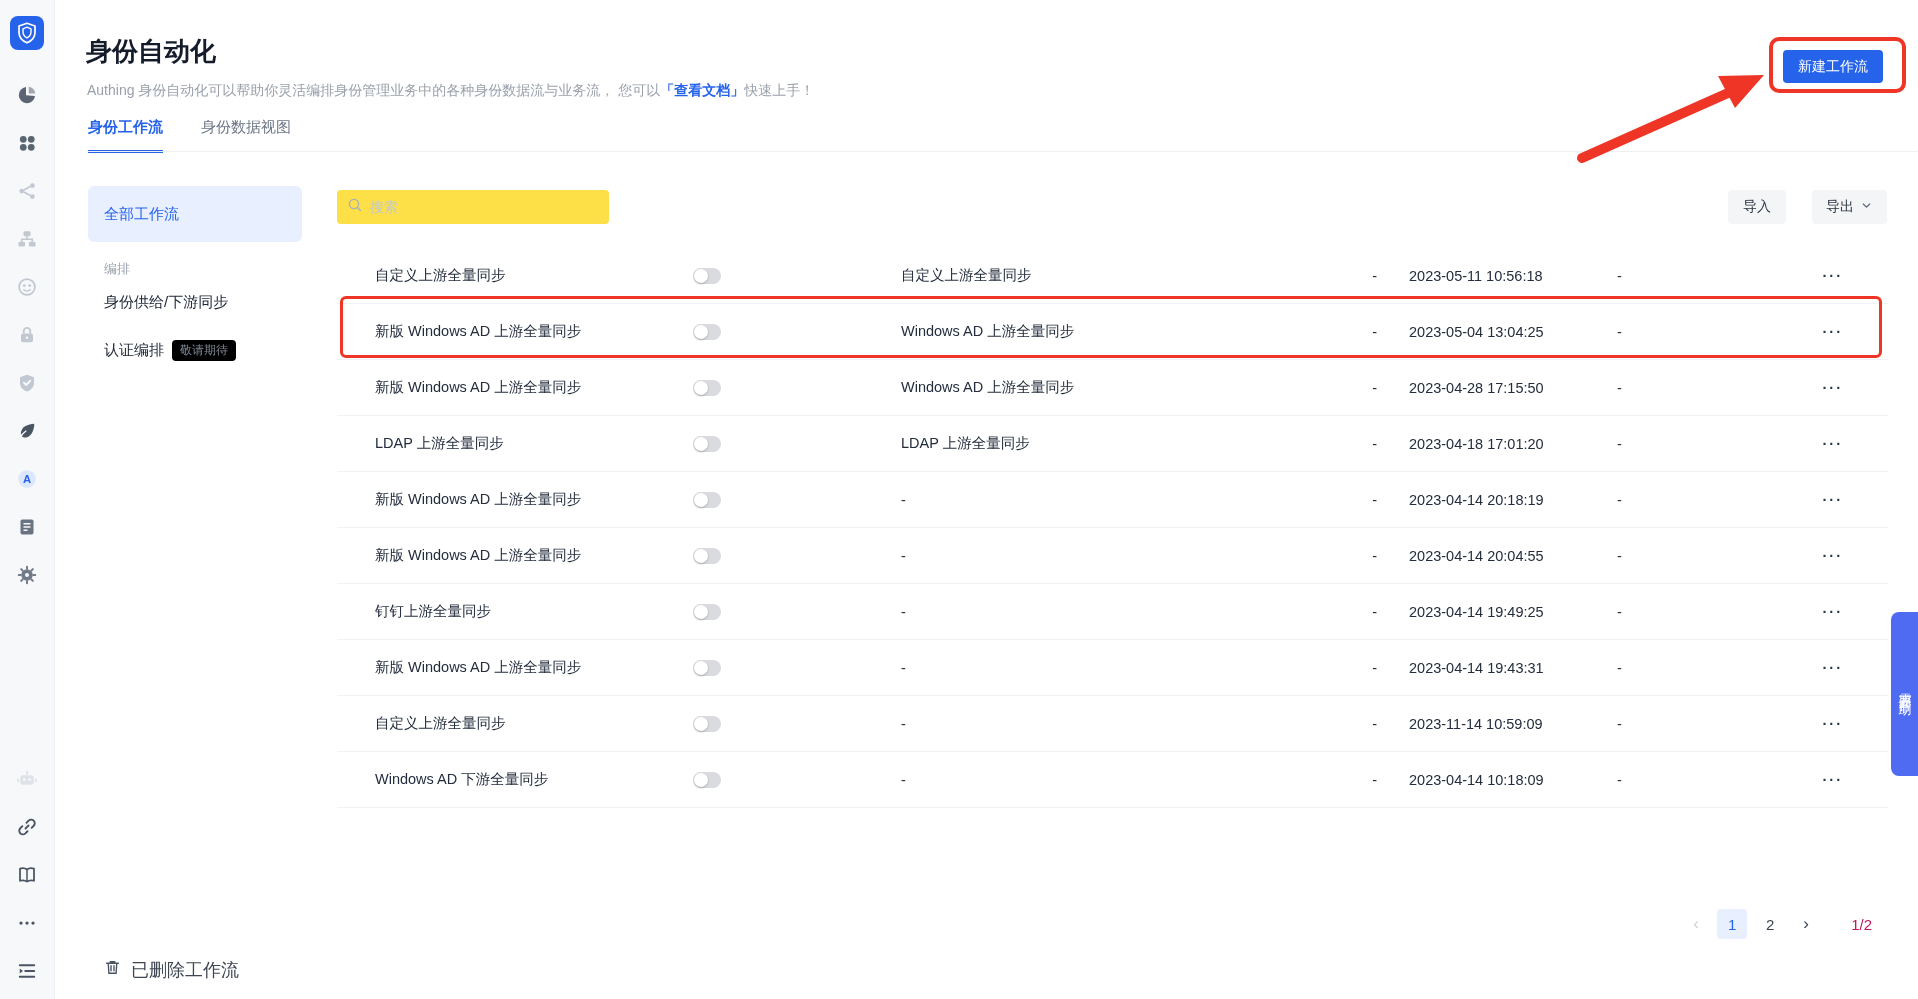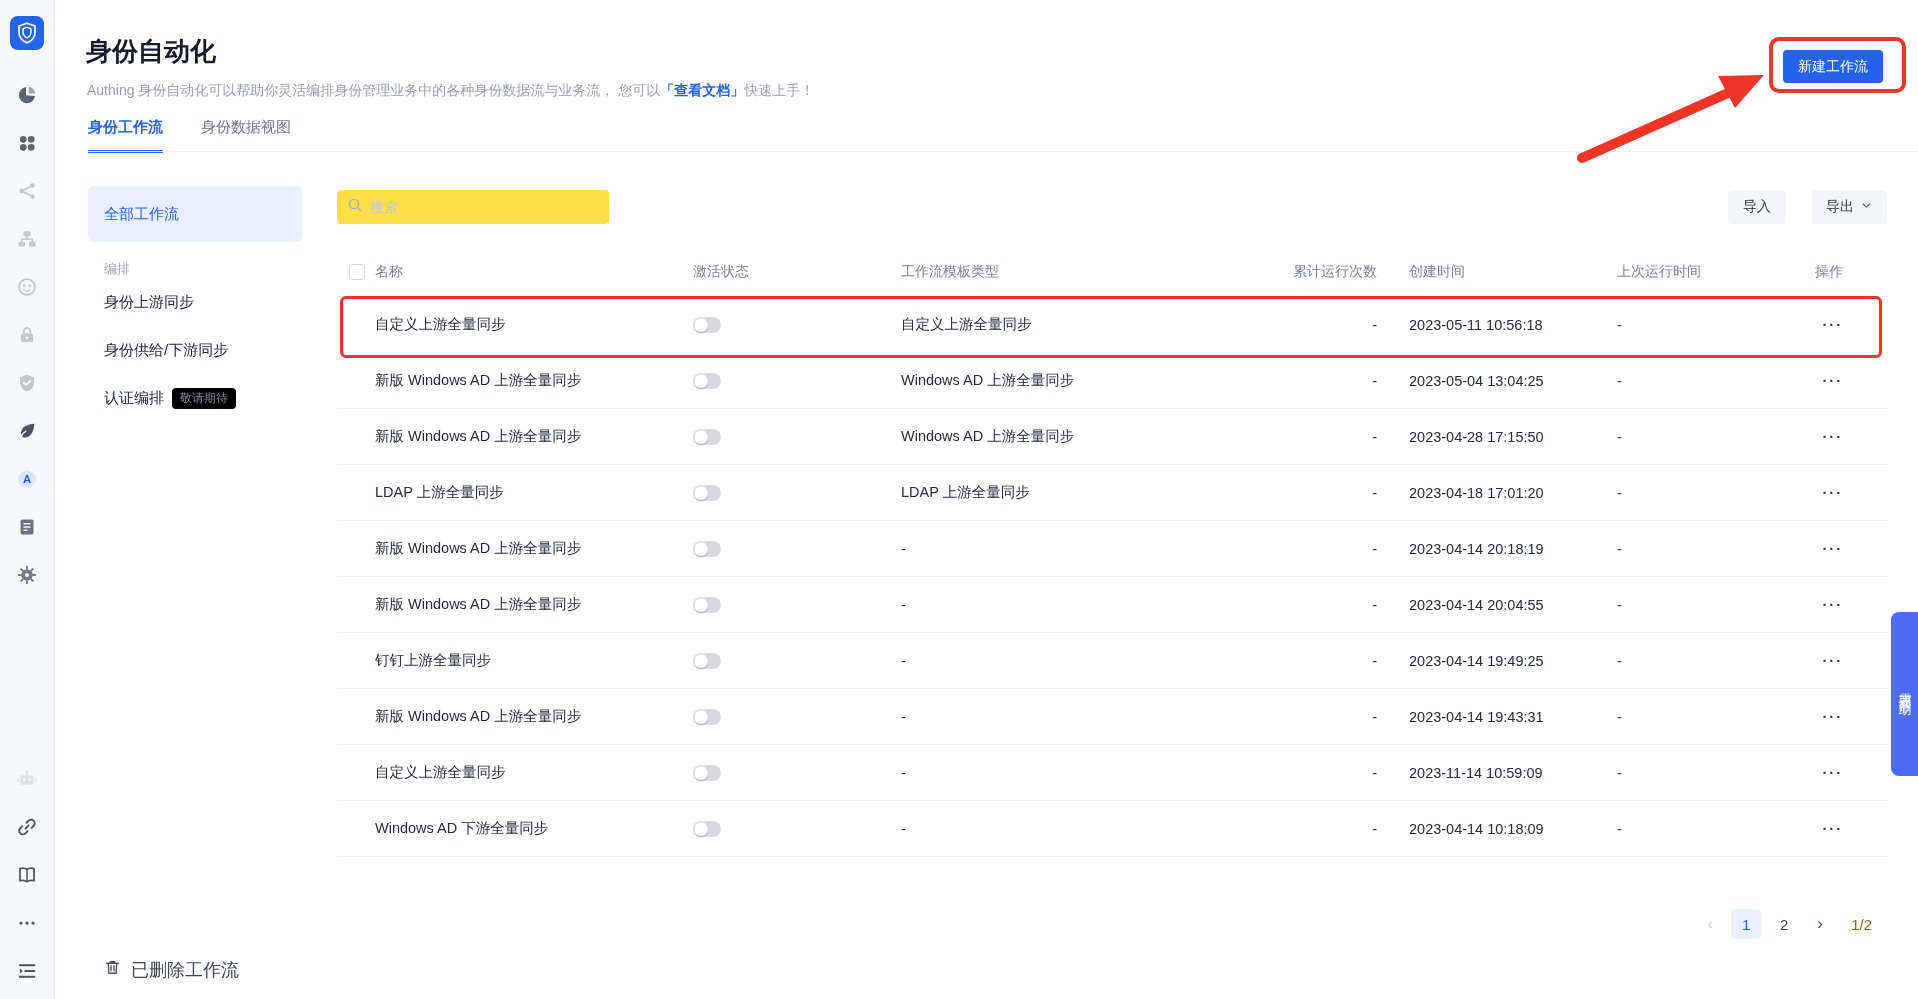--- a/index.html
+++ b/index.html
@@ -73,21 +73,21 @@
   
   .pagination { position:absolute; top:906px; right:46px; display:flex; align-items:center; gap:8px;
                 font-size:15px; height:36px; }
   .pg-arrow { width:26px; height:30px; display:flex; align-items:center; justify-content:center;
               font-size:17px; cursor:pointer; }
   .pg-prev { color:#ccd1d9; }
   .pg-next { color:#3b4452; }
   .pg-num { min-width:30px; height:30px; border-radius:4px; display:flex; align-items:center;
             justify-content:center; color:#3b4452; cursor:pointer; }
   .pg-num.current { background:var(--accent-light); color:var(--accent); }
-  .pg-ratio { margin-left:10px; color:#a16207; }
+  .pg-ratio { margin-left:24px; color:#be185d; }
 
   
   .help-tab { position:absolute; right:0; top:612px; width:27px; height:164px; background:var(--help);
               border-radius:8px 0 0 8px; color:#fff; writing-mode:vertical-rl;
               display:flex; align-items:center; justify-content:center; font-size:13px;
               letter-spacing:3px; cursor:pointer; z-index:6; }
 
   
   .anno { position:absolute; pointer-events:none; z-index:9; }
   .anno-row-box { left:340px; top:296px; width:1542px; height:62px; border:3px solid var(--red);
@@ -241,23 +241,20 @@
       <div class="tab">身份数据视图</div>
     </div>
   <div class="header-divider"></div>
   <button class="create-btn">新建工作流</button>
 
   <div class="nav">
     <div class="nav-all">全部工作流</div>
     <div class="nav-section">编排</div>
     <div id="nav-items">
         <div class="nav-item">
-          <span>身份上游同步</span>
-        </div>
-        <div class="nav-item">
           <span>身份供给/下游同步</span>
         </div>
         <div class="nav-item">
           <span>认证编排</span>
           <span class="nav-badge">敬请期待</span>
         </div>
       </div>
   </div>
   <div class="deleted-link">
     <span id="trash-slot"><svg width="17" height="17" viewBox="0 0 16 16" fill="none" xmlns="http://www.w3.org/2000/svg">
@@ -275,32 +272,20 @@
   </div>
   <button class="toolbar-btn btn-import">导入</button>
   <button class="toolbar-btn btn-export">
     <span>导出</span>
     <span id="chevron-slot"><svg width="13" height="13" viewBox="0 0 16 16" fill="none" xmlns="http://www.w3.org/2000/svg">
           <path d="M4 6.2 L8 10 L12 6.2" stroke="#5b6472" stroke-width="1.5" stroke-linecap="round" stroke-linejoin="round"></path>
         </svg></span>
   </button>
 
   <div class="table">
-    <div class="trow thead" id="thead-slot">
-        <div>
-          <div class="checkbox"></div>
-        </div>
-        <div>名称</div>
-        <div>激活状态</div>
-        <div>工作流模板类型</div>
-        <div class="c-runs">累计运行次数</div>
-        <div class="c-created">创建时间</div>
-        <div>上次运行时间</div>
-        <div class="c-ops">操作</div>
-      </div>
     <div id="tbody-slot">
         <div class="trow rowline">
           <div></div>
           <div>自定义上游全量同步</div>
           <div>
             <div class="toggle"></div>
           </div>
           <div>自定义上游全量同步</div>
           <div class="c-runs">-</div>
           <div class="c-created">2023-05-11 10:56:18</div>

